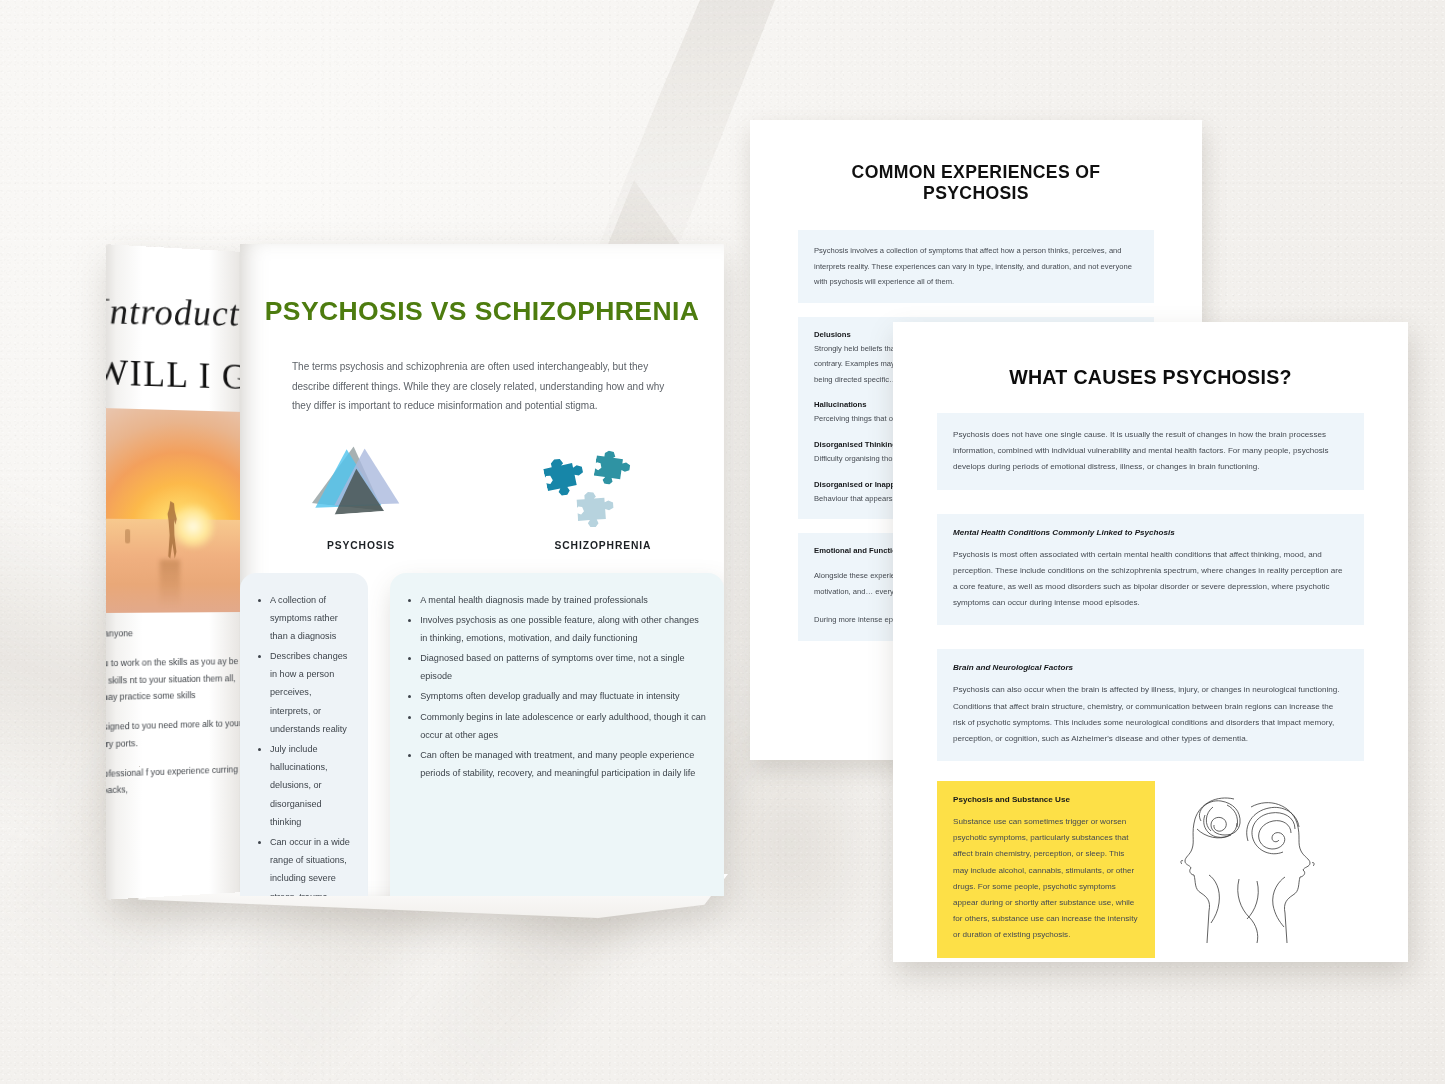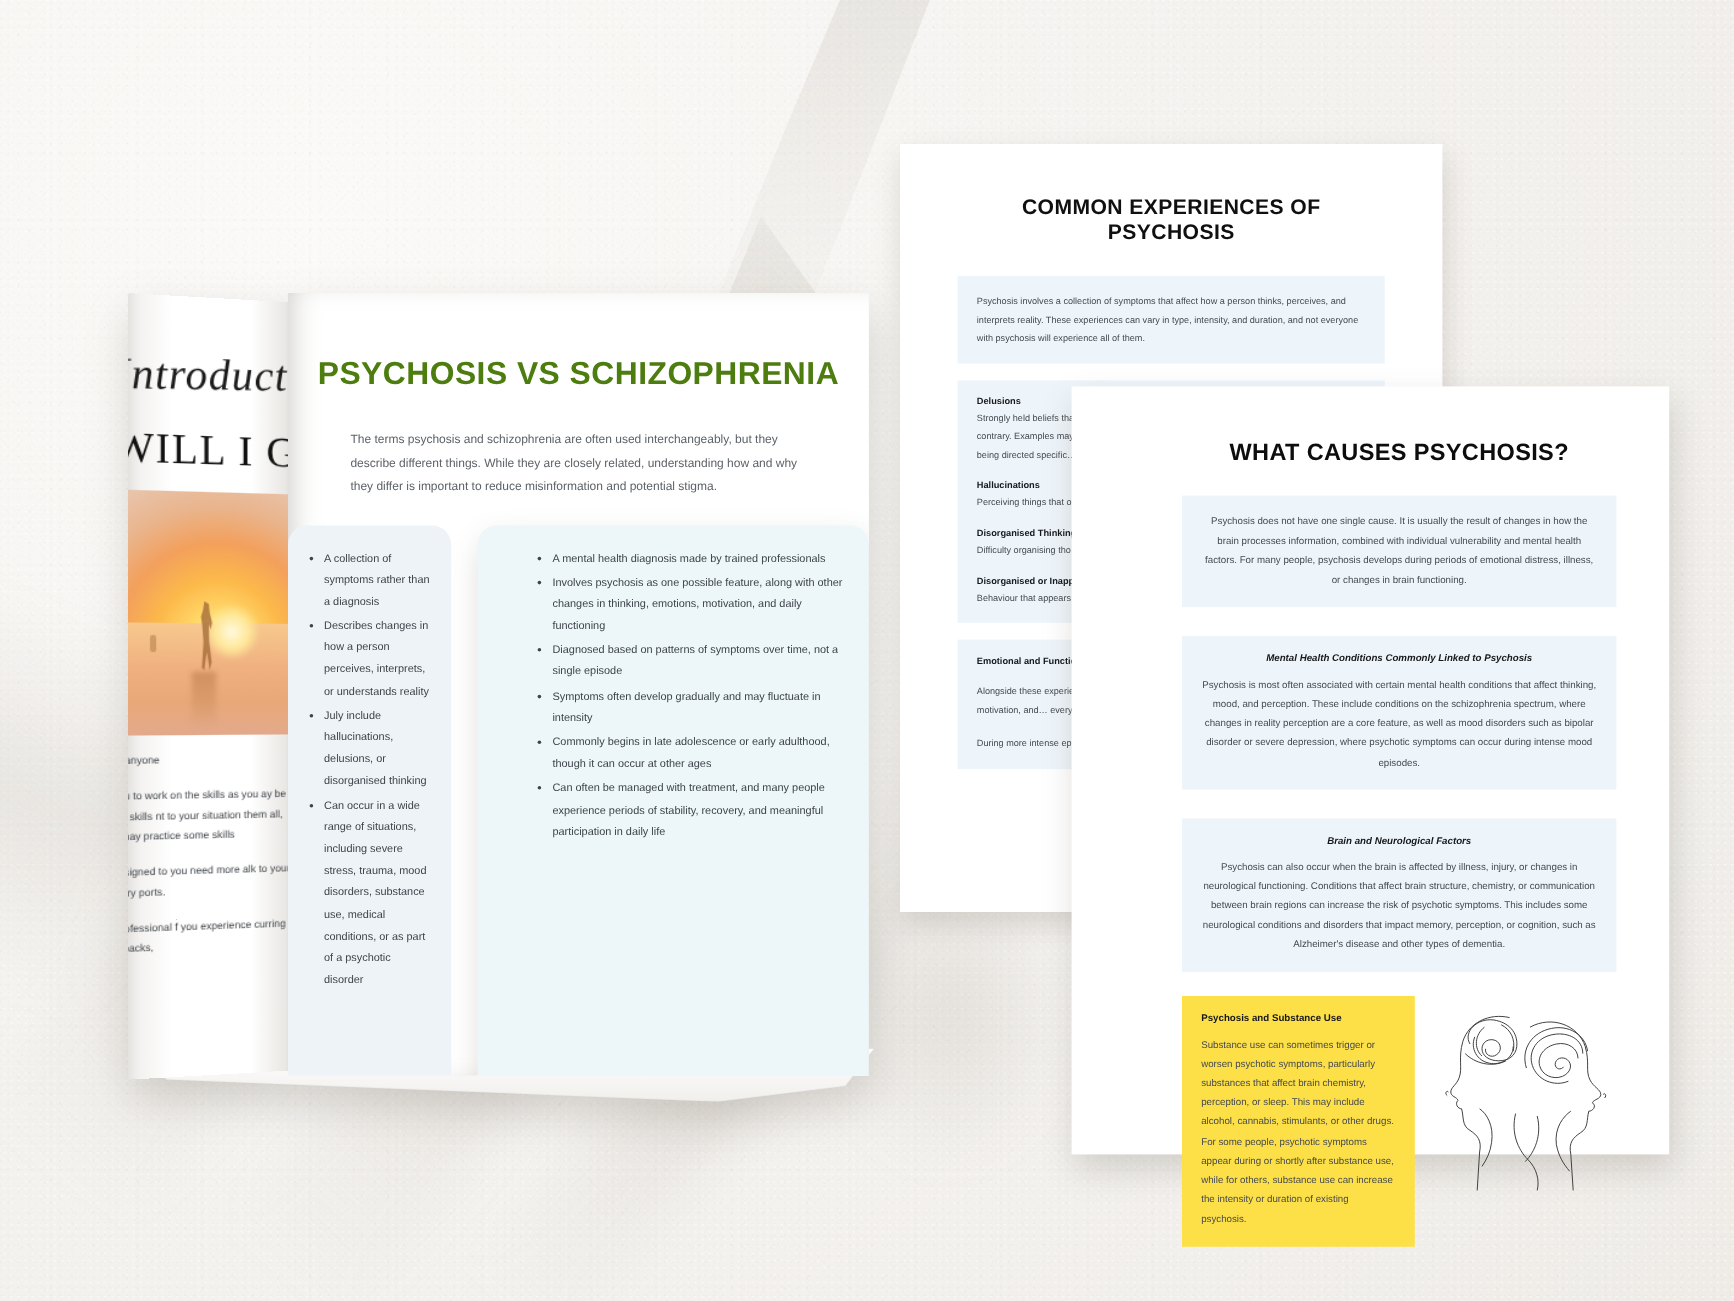--- a/index.html
+++ b/index.html
@@ -123,25 +123,25 @@
        box-shadow:2px 10px 22px rgba(95,85,72,.20);}
   .mid-inner{padding:42px 48px 0 48px;}
   .h-mid{font-size:17.6px;font-weight:700;color:#101010;letter-spacing:.35px;text-align:center;margin:0;}
   .tintbox{background:#eef5fa;padding:13px 16px;margin-top:26px;}
   .tintbox.tight{margin-top:14px;}
   .tintbox p{margin:0;font-size:7.6px;line-height:2.05;color:#454a51;}
   .tintbox h4{margin:0 0 2px 0;font-size:7.7px;color:#16181b;font-weight:700;}
   .tintbox .blk{margin-top:13px;}
 
   
-  .right{left:893px;top:322px;width:450px;height:640px;
-       box-shadow:3px 12px 26px rgba(95,85,72,.22);padding-left:48px;}
+  .right{left:893px;top:322px;width:515px;height:640px;
+       box-shadow:3px 12px 26px rgba(95,85,72,.22);}
   .right-inner{padding:44px 44px 0 44px;}
   .h-right{font-size:19.6px;font-weight:700;color:#0d0d0d;letter-spacing:.3px;text-align:center;margin:0;}
-  .rbox{background:#eef5fa;padding:14px 16px;margin-top:24px;text-align:center;}
+  .rbox{background:#eef5fa;padding:14px 16px;margin-top:24px;}
   .rbox h4{margin:0 0 10px 0;font-size:8.1px;color:#16181b;font-weight:700;font-style:italic;}
   .rbox p{margin:0;font-size:8.1px;line-height:2.0;color:#454a51;}
   .subst-wrap{display:flex;margin-top:20px;align-items:flex-start;}
   .subst-box{background:#fde047;padding:14px 16px;width:218px;box-sizing:border-box;}
   .subst-box h4{margin:0 0 10px 0;font-size:8.1px;color:#16181b;font-weight:700;}
   .subst-box p{margin:0;font-size:8.1px;line-height:2.0;color:#454a51;}
   .heads-art{margin-left:16px;margin-top:4px;}
 </style>
 </head>
 <body>
@@ -174,20 +174,45 @@
         <p>or you to work on the skills as you ay be some skills nt to your situation them all, you may practice some skills</p>
         <p>ot designed to you need more alk to your primary ports.</p>
         <p>ek professional f you experience curring flashbacks,</p>
       </div>
     </div>
 
     <div class="mag-right">
       <h1 class="title-main">PSYCHOSIS VS SCHIZOPHRENIA</h1>
       <p class="intro-main">The terms psychosis and schizophrenia are often used interchangeably, but they describe different things. While they are closely related, understanding how and why they differ is important to reduce misinformation and potential stigma.</p>
 
+      <div class="icon-row">
+        <div class="icon-cell">
+          <div class="icon-art">
+            <span class="tri a"></span>
+            <span class="tri b"></span>
+            <span class="tri c"></span>
+            <span class="tri d"></span>
+          </div>
+          <div class="icon-label">PSYCHOSIS</div>
+        </div>
+        <div class="icon-cell">
+          <div class="icon-art">
+            <span class="pz p1">
+                <i></i>
+              </span>
+            <span class="pz p2">
+                <i></i>
+              </span>
+            <span class="pz p3">
+                <i></i>
+              </span>
+          </div>
+          <div class="icon-label">SCHIZOPHRENIA</div>
+        </div>
+      </div>
 
       <div class="cols">
         <div class="col left">
           <ul>
             <li>A collection of symptoms rather than a diagnosis</li>
             <li>Describes changes in how a person perceives, interprets, or understands reality</li>
             <li>July include hallucinations, delusions, or disorganised thinking</li>
             <li>Can occur in a wide range of situations, including severe stress, trauma, mood disorders, substance use, medical conditions, or as part of a psychotic disorder</li>
 
           </ul>

